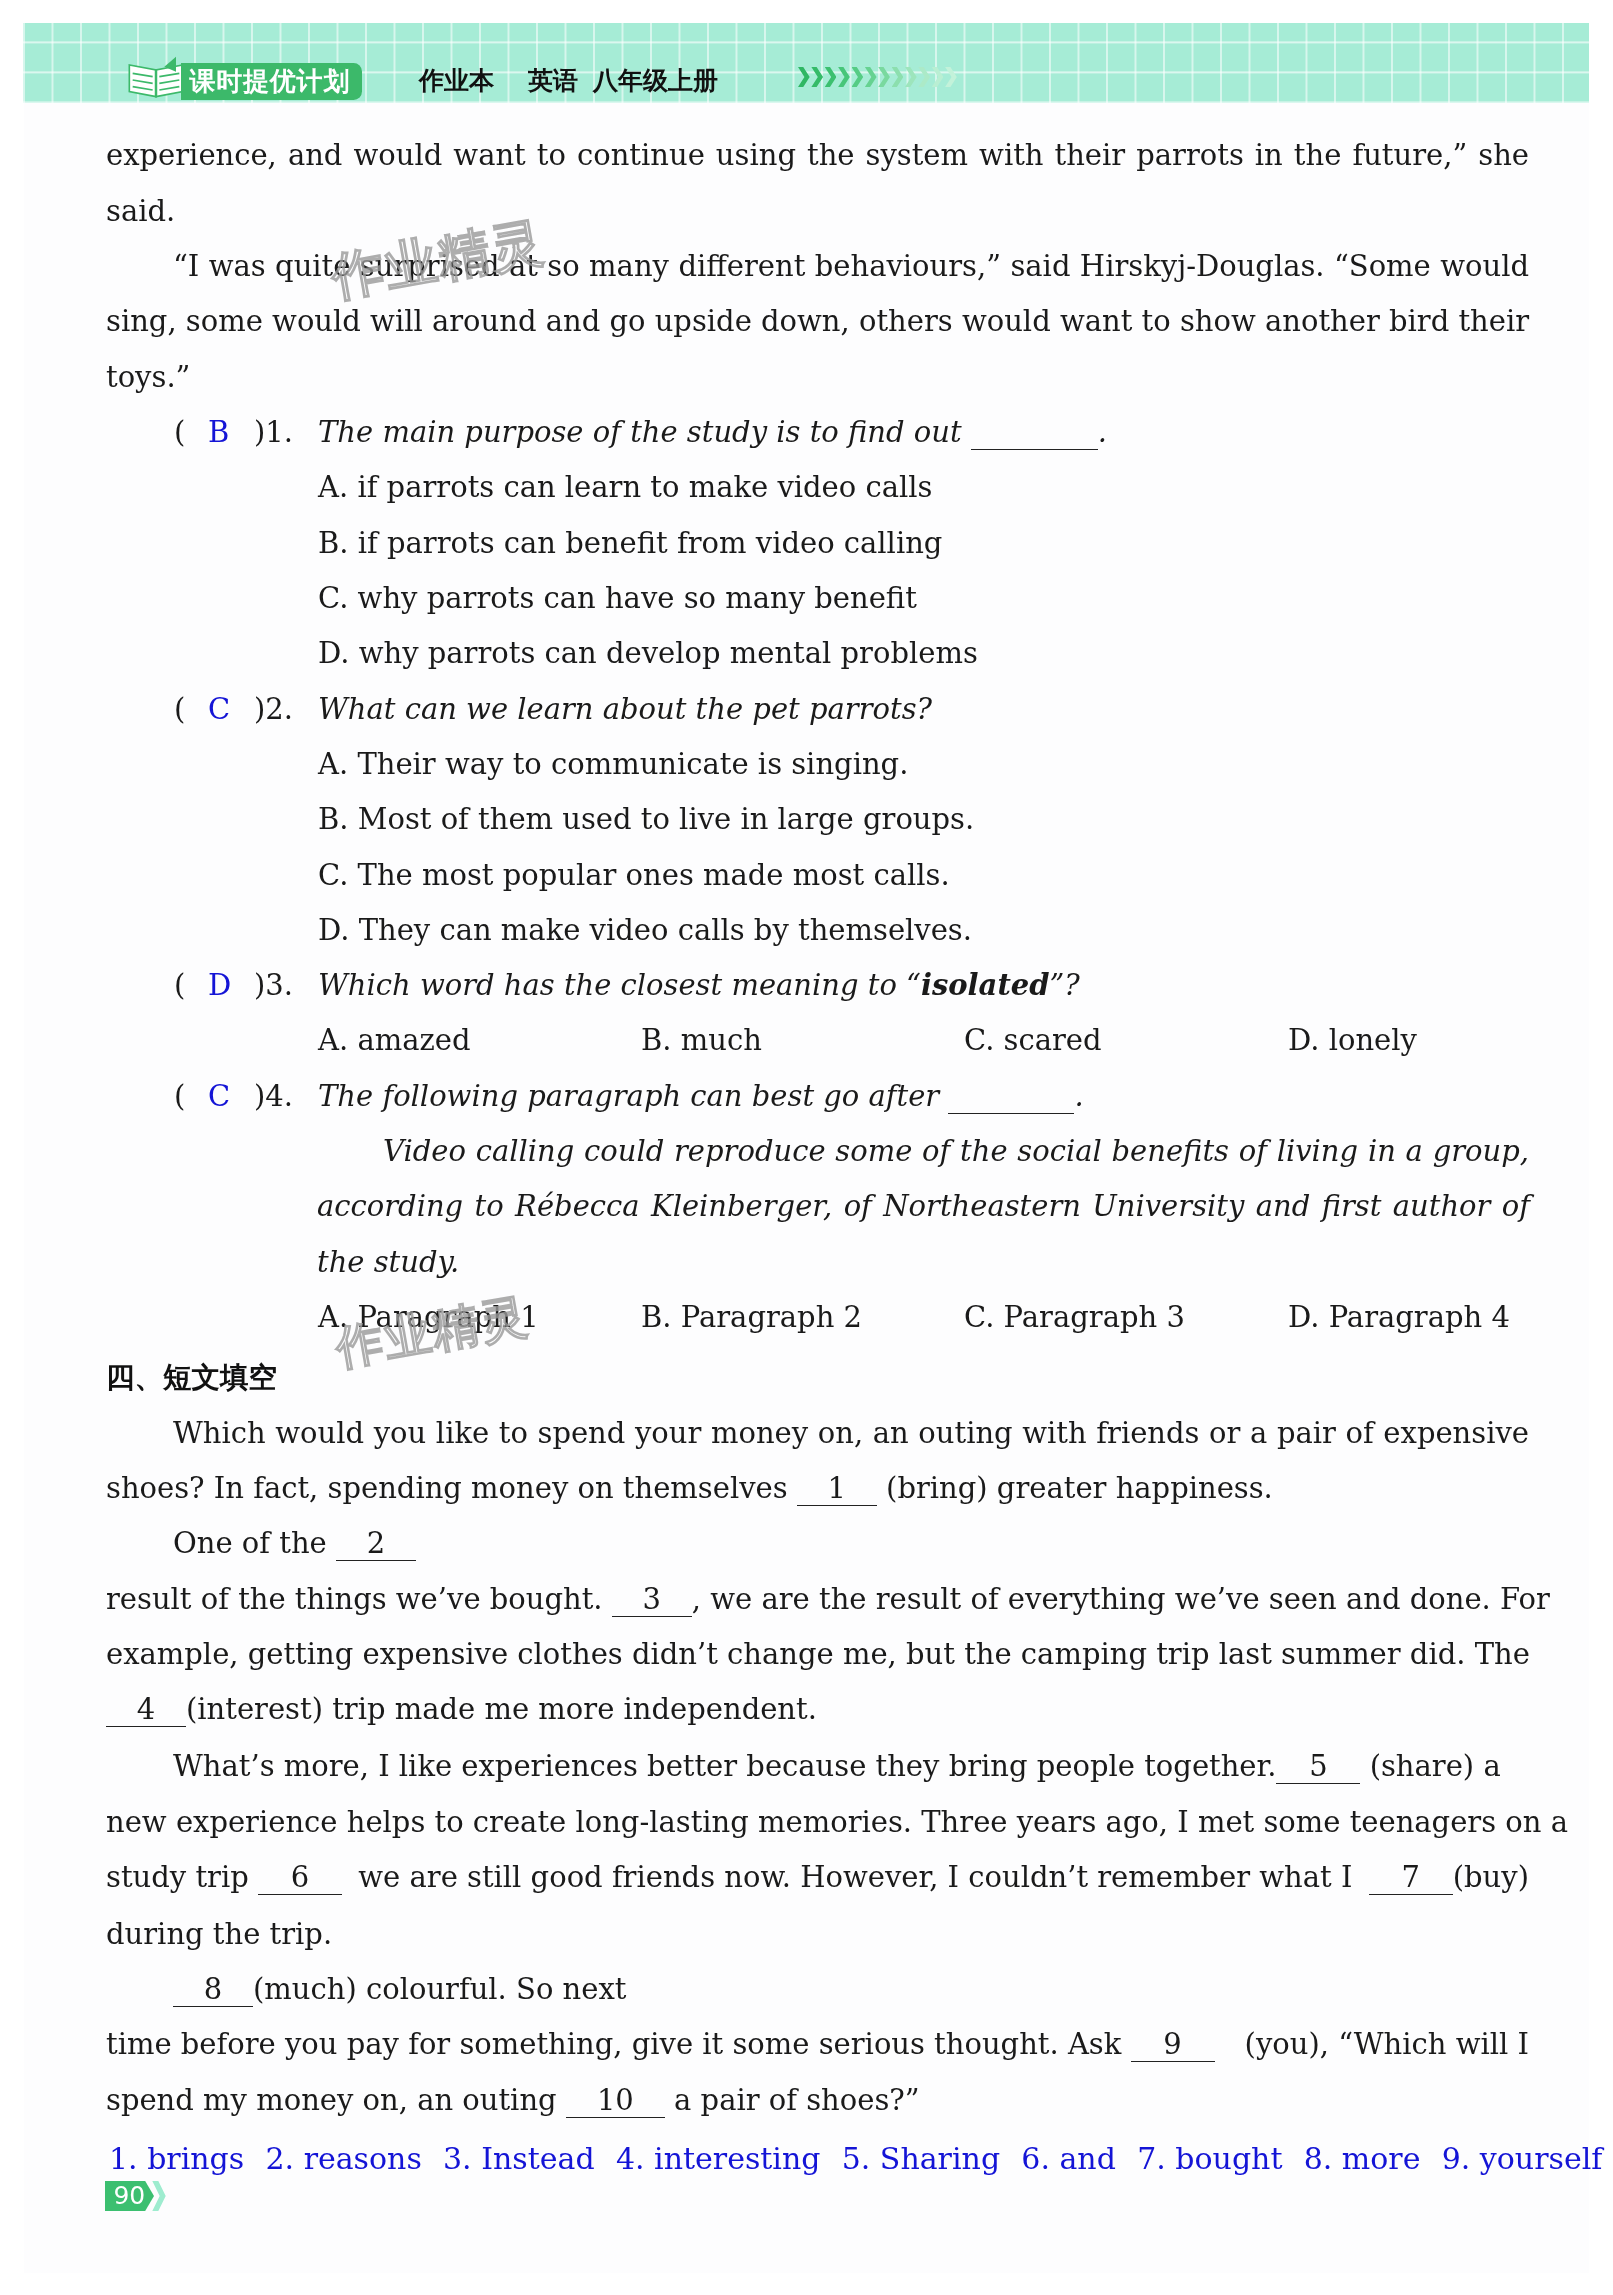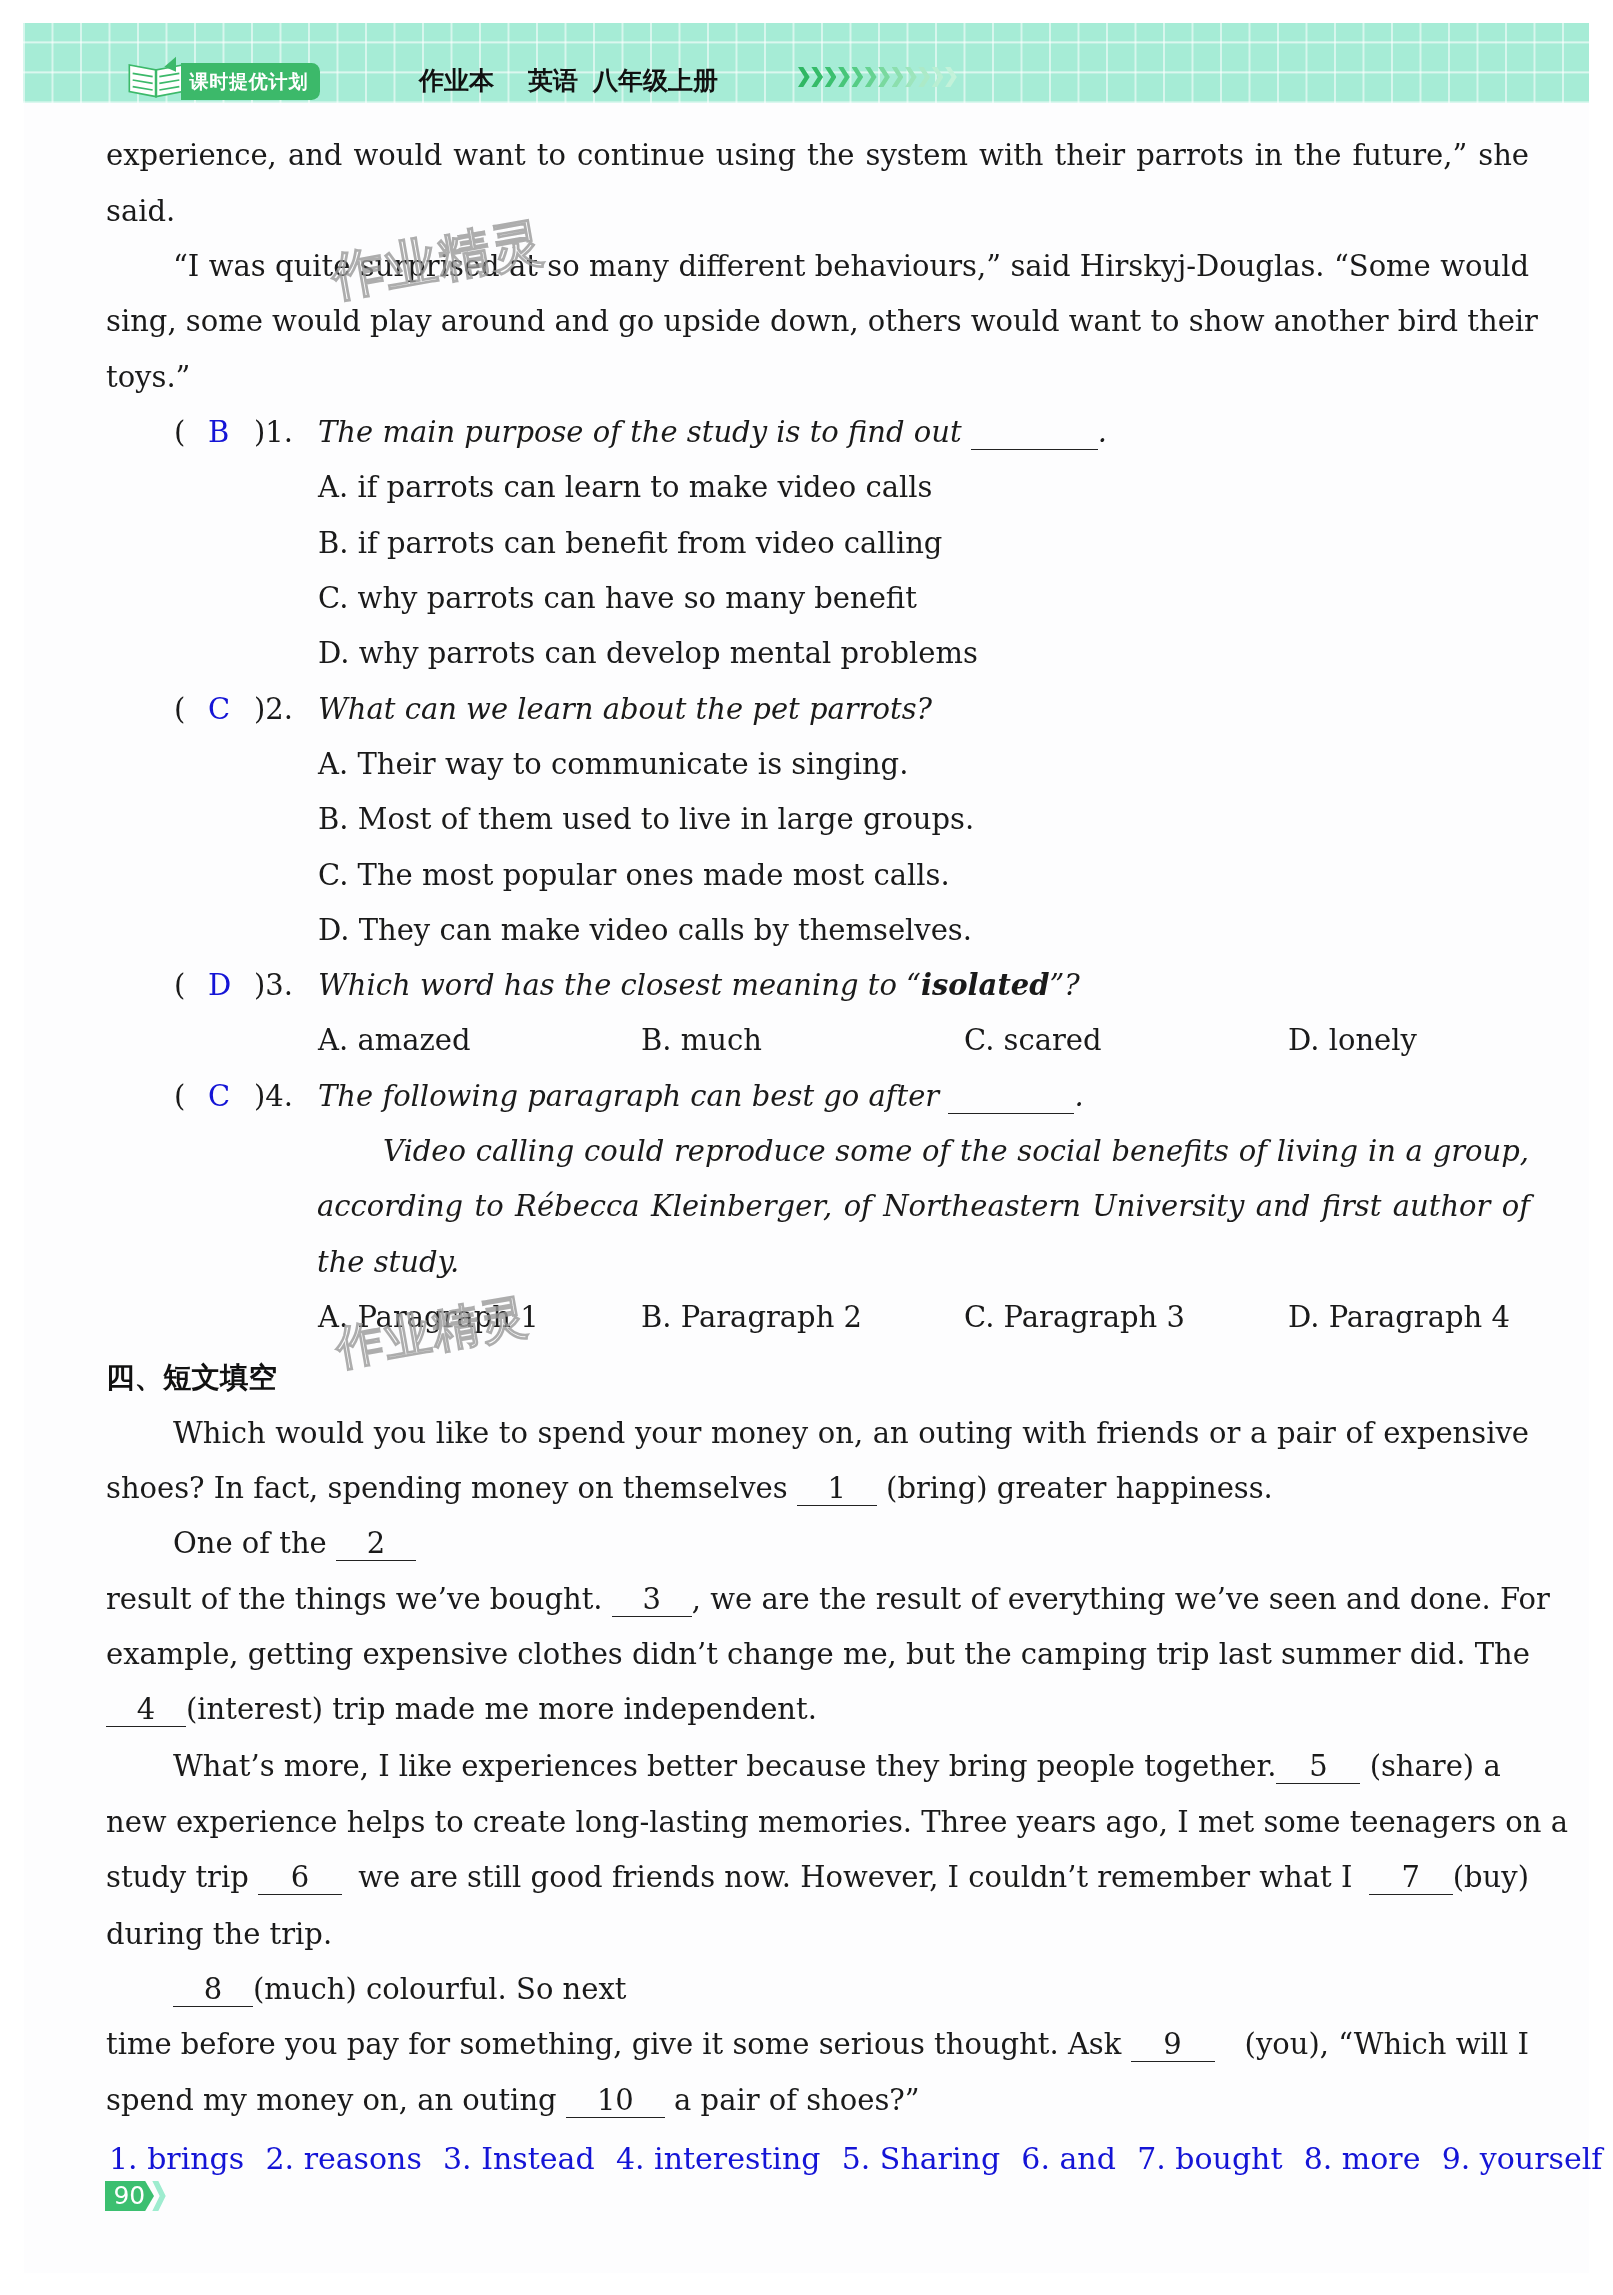--- a/index.html
+++ b/index.html
@@ -19,21 +19,21 @@
       linear-gradient(to bottom, rgba(255,255,255,0.6) 1.7px, transparent 1.7px);
     background-size: 28.5px 30px, 28.5px 30px;
     background-position: 0 0, 0 18.4px;
   }
   .brand {
     position: absolute; left: 126px; top: 55px; height: 45px; display: flex; align-items: flex-end;
   }
   .book-icon { width: 60px; height: 45px; display: block; }
   .brand-pill {
     margin-left: -5px; height: 37px; background: #3cb96a; color: #fff;
-    font-family: "DejaVu Sans", sans-serif; font-weight: bold; font-size: 19px; letter-spacing: 0.8px;
+    font-family: "DejaVu Sans", sans-serif; font-weight: bold; font-size: 26px; letter-spacing: 0.8px;
     padding: 0 11.7px 0 8.4px; display: flex; align-items: center; border-radius: 0 8.4px 8.4px 0;
   }
   .header-title {
     position: absolute; top: 64px; left: 419px; font-family: "DejaVu Sans", sans-serif; font-weight: bold;
     font-size: 25px; color: #111; white-space: nowrap;
   }
   .header-title span { margin-right: 34px; }
   .header-title span.sub { margin-right: 15px; }
   .chevrons { position: absolute; left: 798px; top: 67px; display: flex; }
   .chev {
@@ -116,21 +116,21 @@
   <div class="chev" style="background:#8cdfae"></div>
   <div class="chev" style="background:#9de5bc"></div>
   <div class="chev" style="background:#aceac8"></div>
   <div class="chev" style="background:#b9efd3"></div>
   <div class="chev" style="background:#c3f2da"></div>
 </div>
 
 <div class="justify" style="top:137px">experience, and would want to continue using the system with their parrots in the future,” she</div>
 <div class="line" style="left:106px; top:193px">said.</div>
 <div class="justify" style="top:248px; left:173px; width:1356px">“I was quite surprised at so many different behaviours,” said Hirskyj-Douglas. “Some would</div>
-<div class="justify" style="top:303px">sing, some would play around and go upside down, others would want to show another bird their</div>
+<div class="justify" style="top:303px">sing, some would will around and go upside down, others would want to show another bird their</div>
 <div class="line" style="left:106px; top:359px">toys.”</div>
 
 <div class="watermark" style="left:331px; top:225px">作业精灵</div>
 
 <div class="paren-row" style="left:174px; top:414px">
   <span class="p-open">(</span>
   <span class="letter">B</span>
   <span class="p-close">)<span>1.</span></span>
   <span class="qtext"><span>The main purpose of the study is to find out</span> <span class="blank" style="width:127px">&nbsp;</span><span>.</span></span>
 </div>

